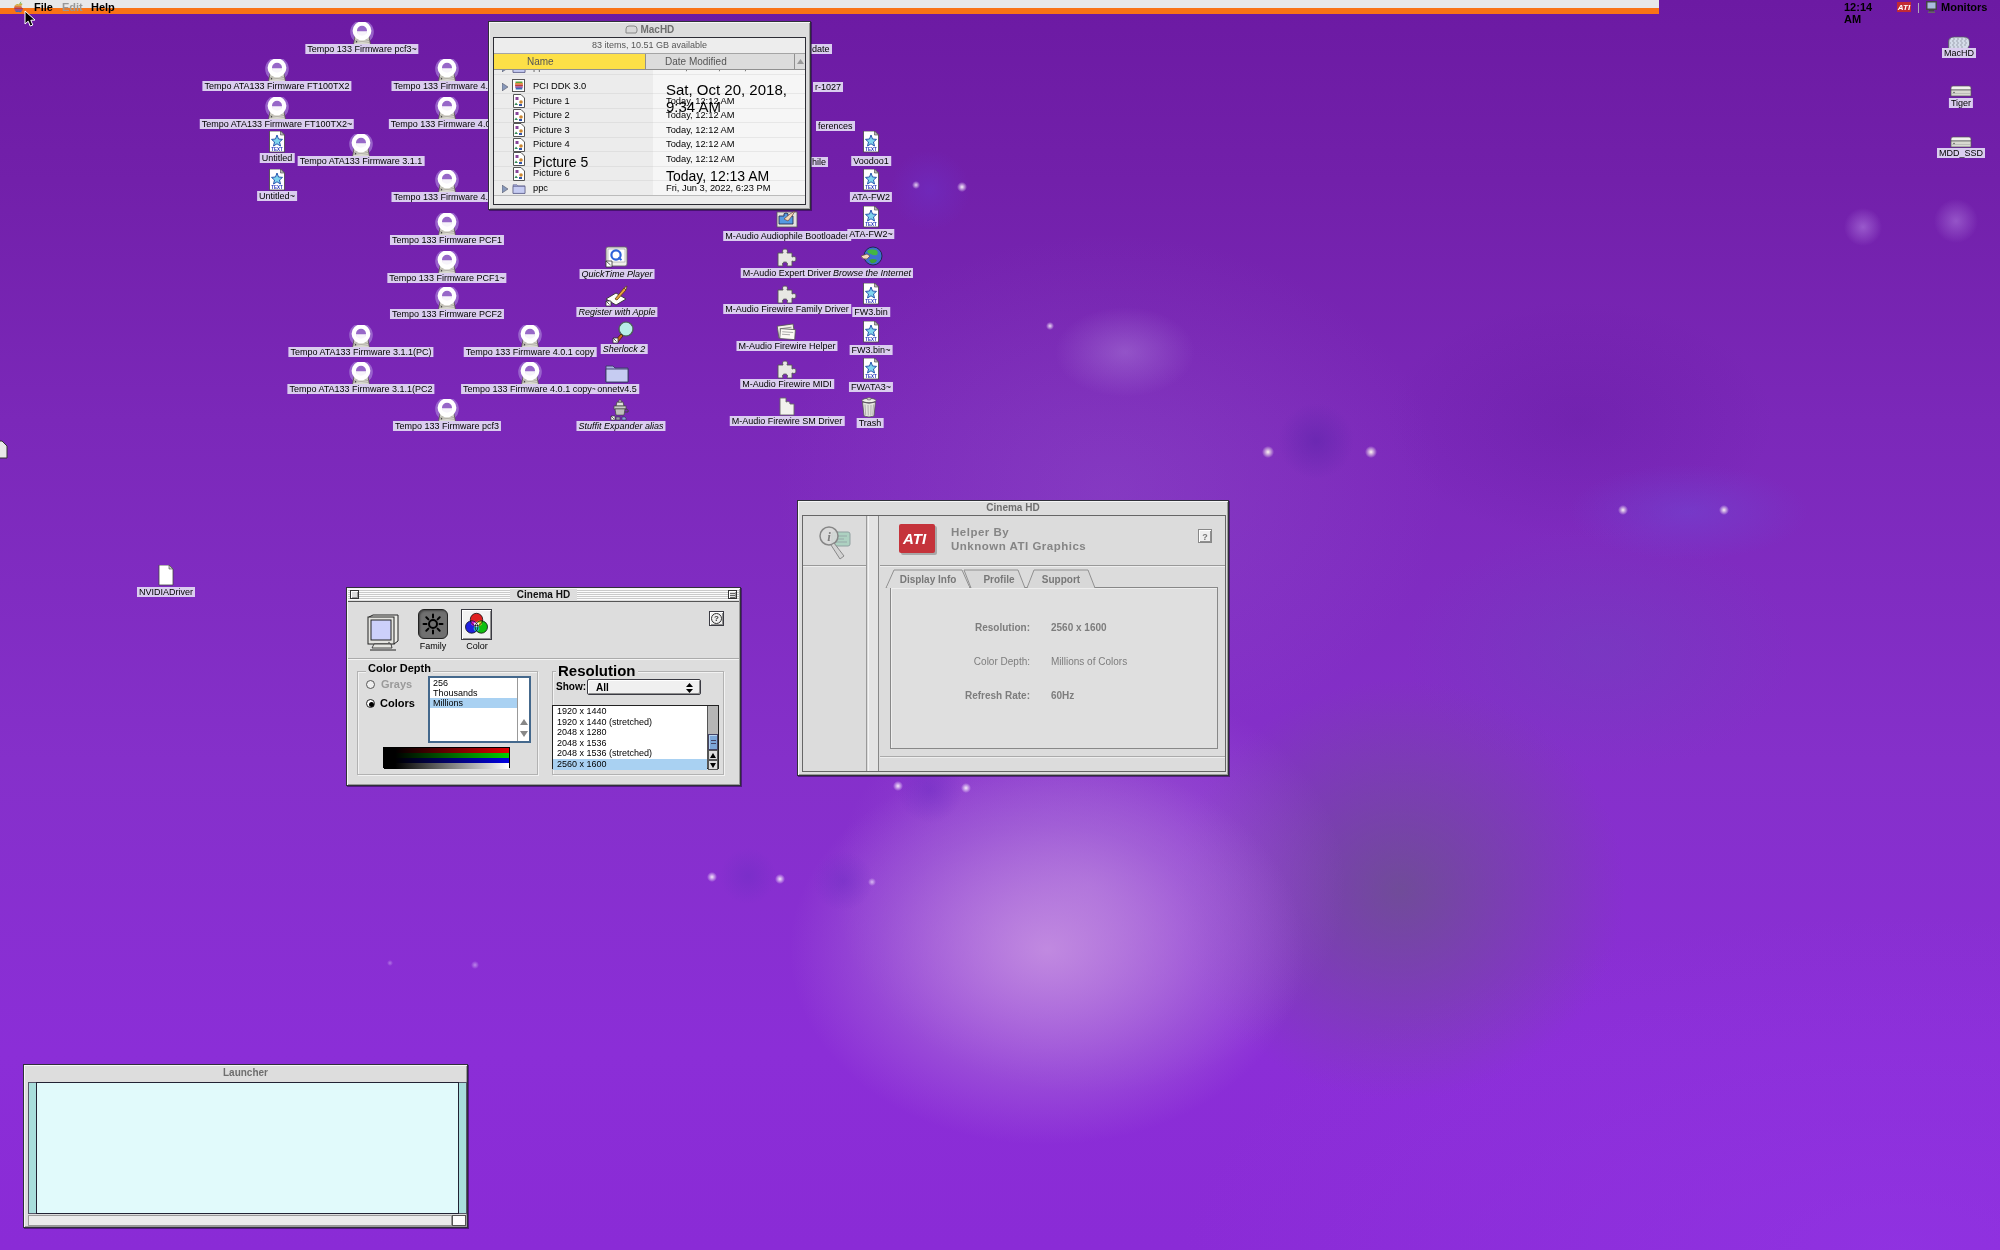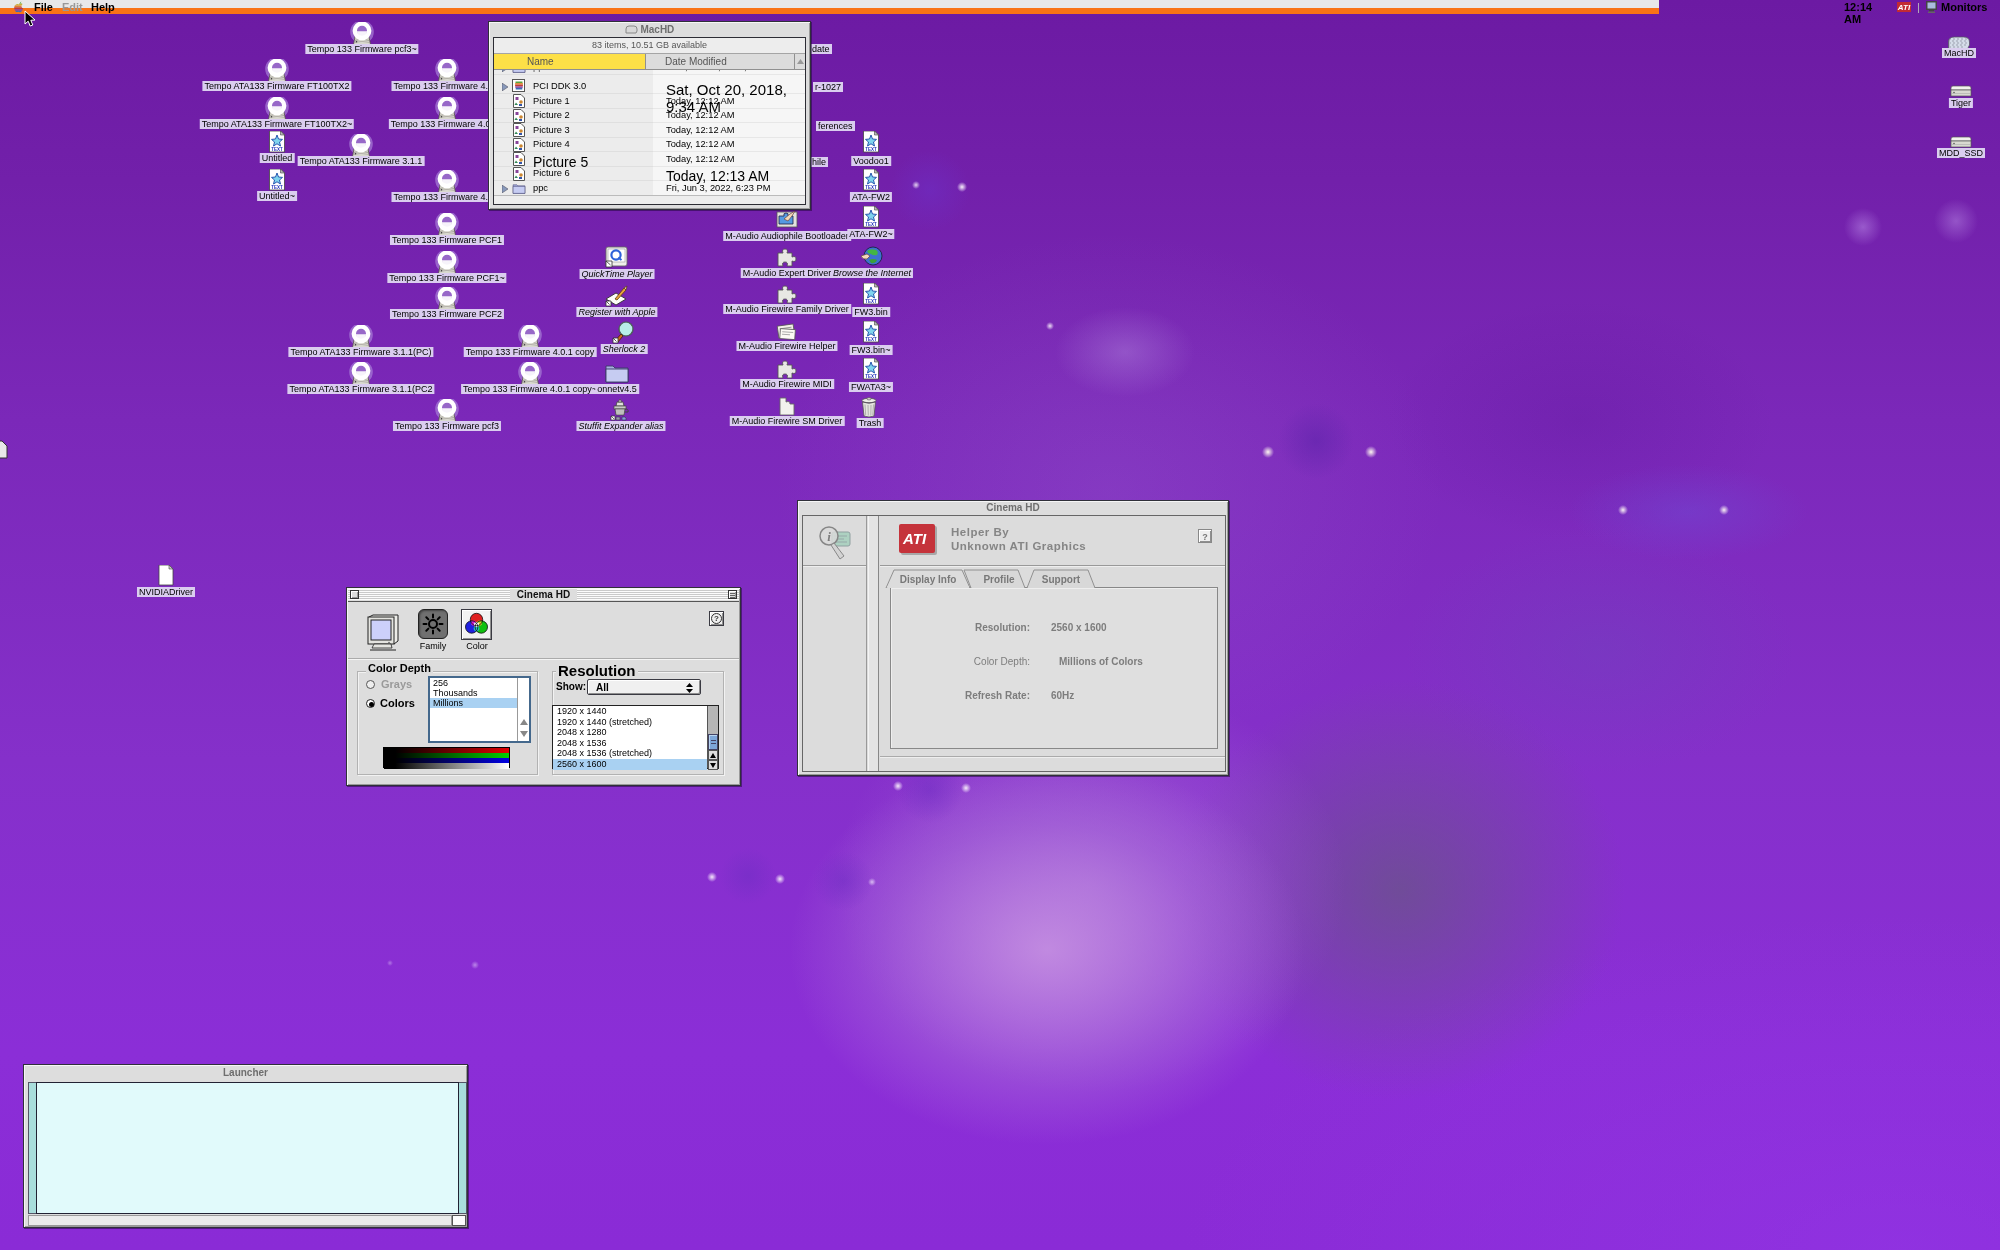--- a/index.html
+++ b/index.html
@@ -618,21 +618,21 @@
         <path d="M1 19 L9 1 L77 1 L85 19 Z" fill="#DCDCDC" stroke="#909090" stroke-width="1"></path>
         <path d="M2.2 18.2 L84 18.2" stroke="#DCDCDC" stroke-width="2.5"></path>
         <text x="43" y="14" font-size="10" font-weight="bold" fill="#787878" text-anchor="middle" font-family="Liberation Sans">Display Info</text>
         <text x="176" y="14" font-size="10" font-weight="bold" fill="#787878" text-anchor="middle" font-family="Liberation Sans">Support</text>
         <text x="114" y="14" font-size="10" font-weight="bold" fill="#787878" text-anchor="middle" font-family="Liberation Sans">Profile</text>
       </svg>
       <div style="position:absolute;left:10px;top:71px;width:328px;height:162px;border:1px solid #888;background:#DFDFDF;box-shadow:inset 1px 1px 0 #EEE">
         <div style="position:absolute;right:187px;top:34px;font-size:10px;font-weight:bold;color:#7D7D7D">Resolution:</div>
         <div style="position:absolute;left:160px;top:34px;font-size:10px;font-weight:bold;color:#7D7D7D">2560 x 1600</div>
         <div style="position:absolute;right:187px;top:68px;font-size:10px;font-weight:normal;color:#7D7D7D">Color Depth:</div>
-        <div style="position:absolute;left:168px;top:68px;font-size:10px;font-weight:bold;color:#7D7D7D">Millions of Colors</div>
+        <div style="position:absolute;left:160px;top:68px;font-size:10px;font-weight:normal;color:#7D7D7D">Millions of Colors</div>
         <div style="position:absolute;right:187px;top:102px;font-size:10px;font-weight:bold;color:#7D7D7D">Refresh Rate:</div>
         <div style="position:absolute;left:160px;top:102px;font-size:10px;font-weight:bold;color:#7D7D7D">60Hz</div>
       </div>
       <div style="position:absolute;left:0;top:240px;right:0;height:1px;background:#AAA;box-shadow:0 1px 0 #EEE"></div>
     </div>
   </div>
 </div>
 
 <div class="win" style="left:23px;top:1064px;width:445px;height:164px;z-index:9">
   <div class="ttl" style="height:16px;line-height:16px;font-size:10px">Launcher</div>

